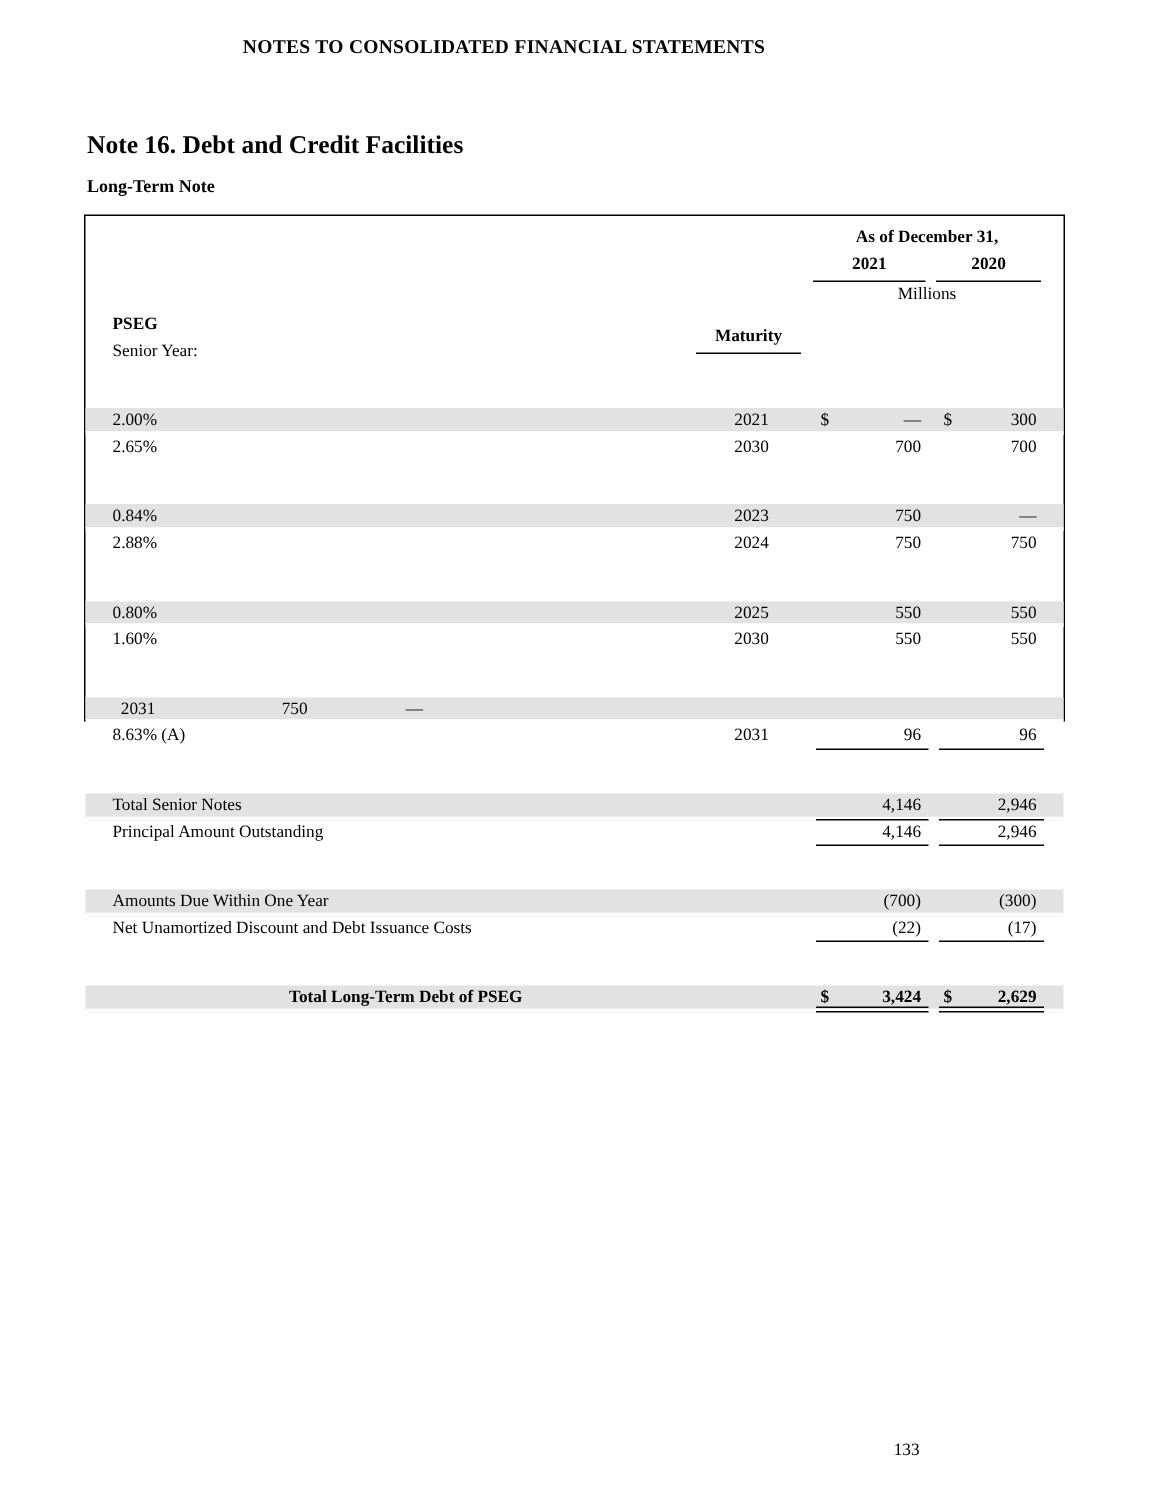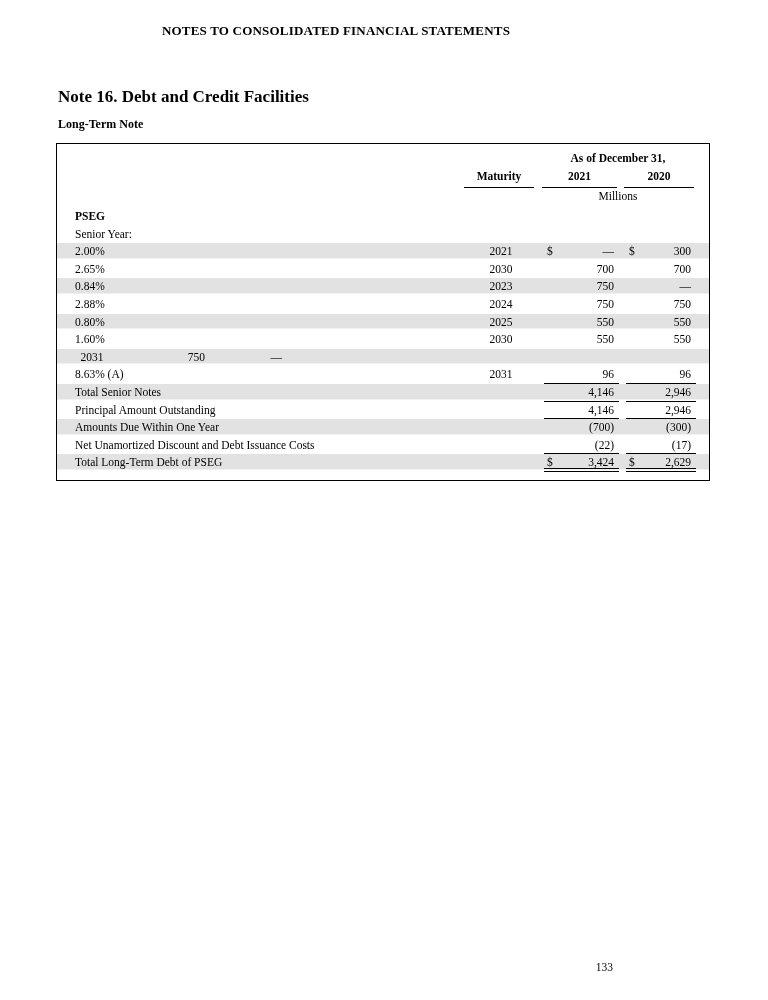--- a/index.html
+++ b/index.html
@@ -70,21 +70,21 @@
   }
   .hcell {
     position: absolute;
     top: 26px;
     height: 17px;
     border-bottom: 1.5px solid #000000;
     text-align: center;
     font-weight: bold;
     box-sizing: content-box;
   }
-  .h-mat { left: 407px; width: 70px; }
+  .h-mat { left: 407px; width: 70px; margin-top: 48px; }
   .h-y1  { left: 485px; width: 75px; }
   .h-y2  { left: 567px; width: 70px; }
   .millions {
     position: absolute;
     top: 46px;
     left: 485px;
     width: 152px;
     text-align: center;
   }
 
@@ -98,22 +98,23 @@
   .row {
     display: flex;
     height: 17.6px;
     line-height: 17.6px;
     font-size: 11.5px;
     white-space: nowrap;
   }
   .row.shaded {
     background: #e2e2e2;
     box-shadow: inset 0 -2.5px 0 #ffffff;
-  }
-  .row.bold { font-weight: normal; }
+    margin-top: 29px;
+  }
+  .row.bold { font-weight: bold; text-align: center; }
 
   .c-label {
     flex: 1 1 auto;
     padding-left: 18px;
     overflow: hidden;
   }
   .c-mat {
     width: 70px;
     text-align: center;
   }

